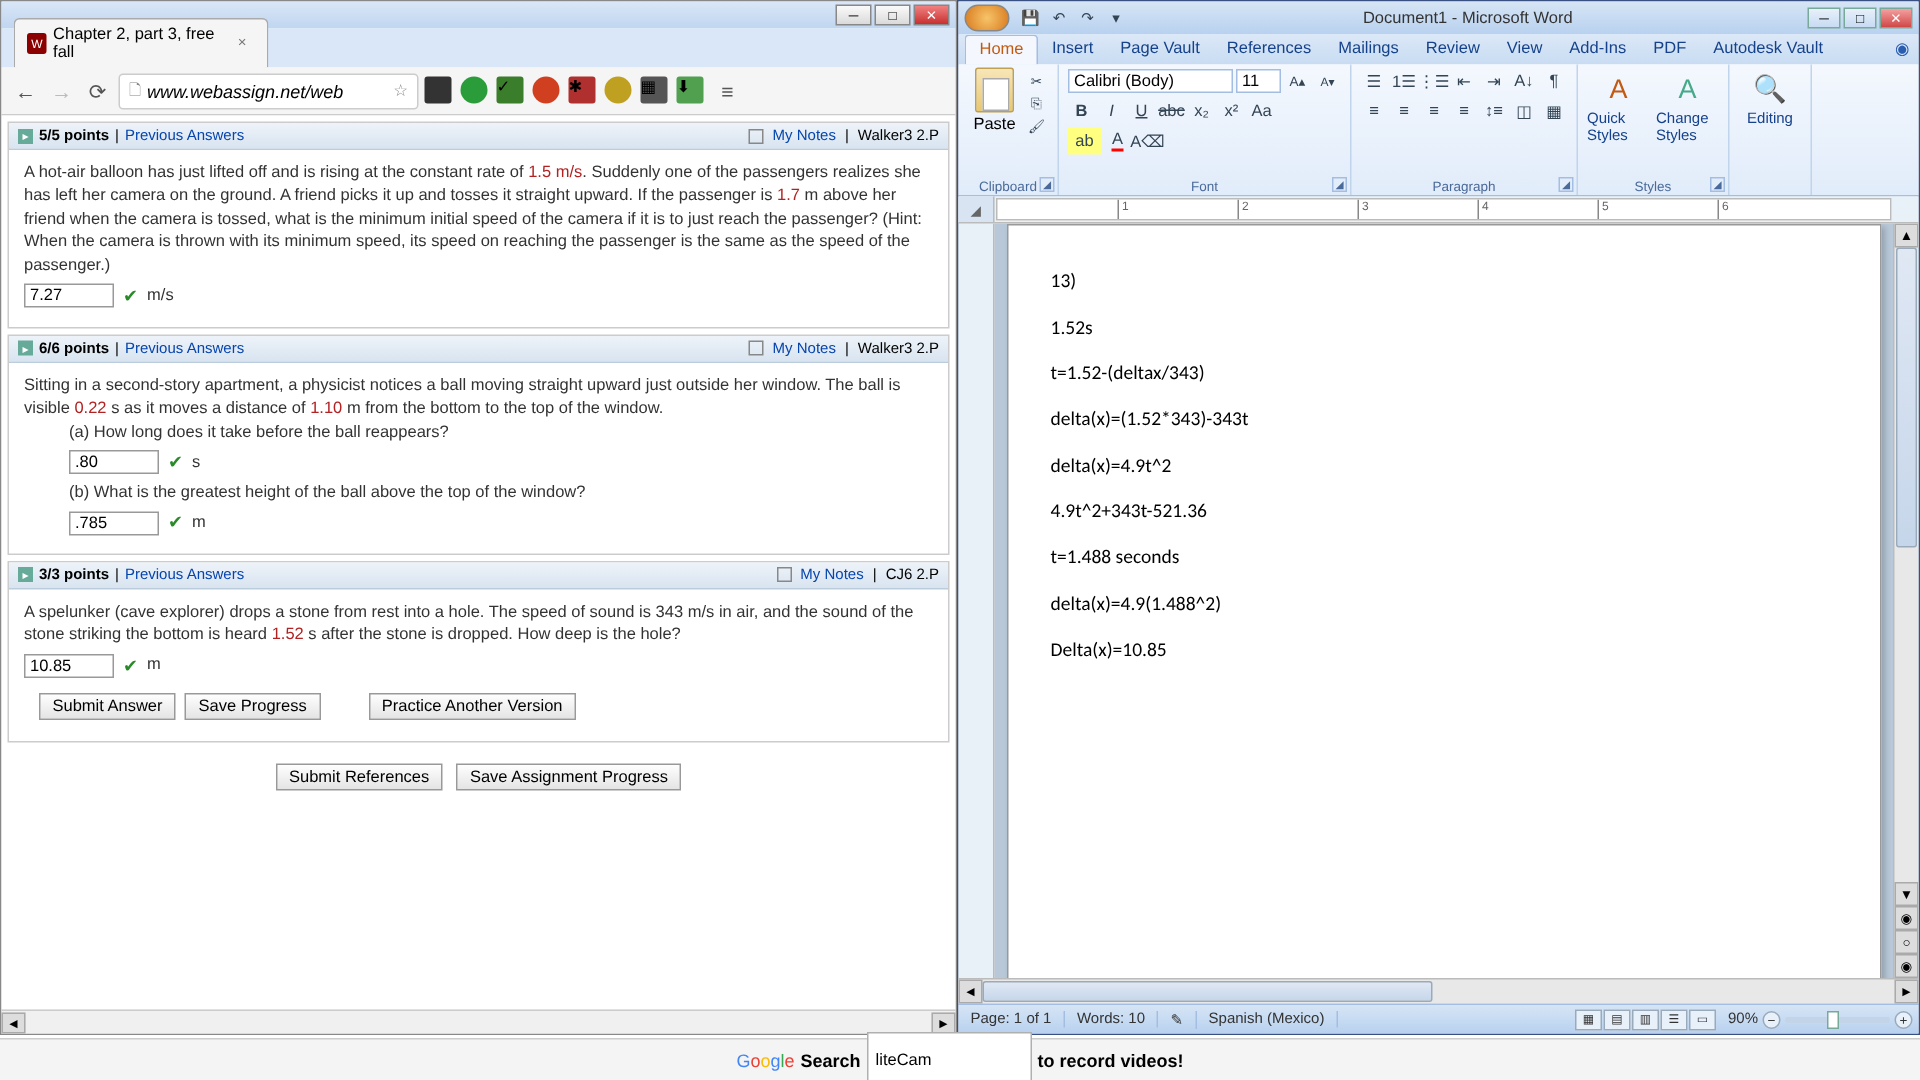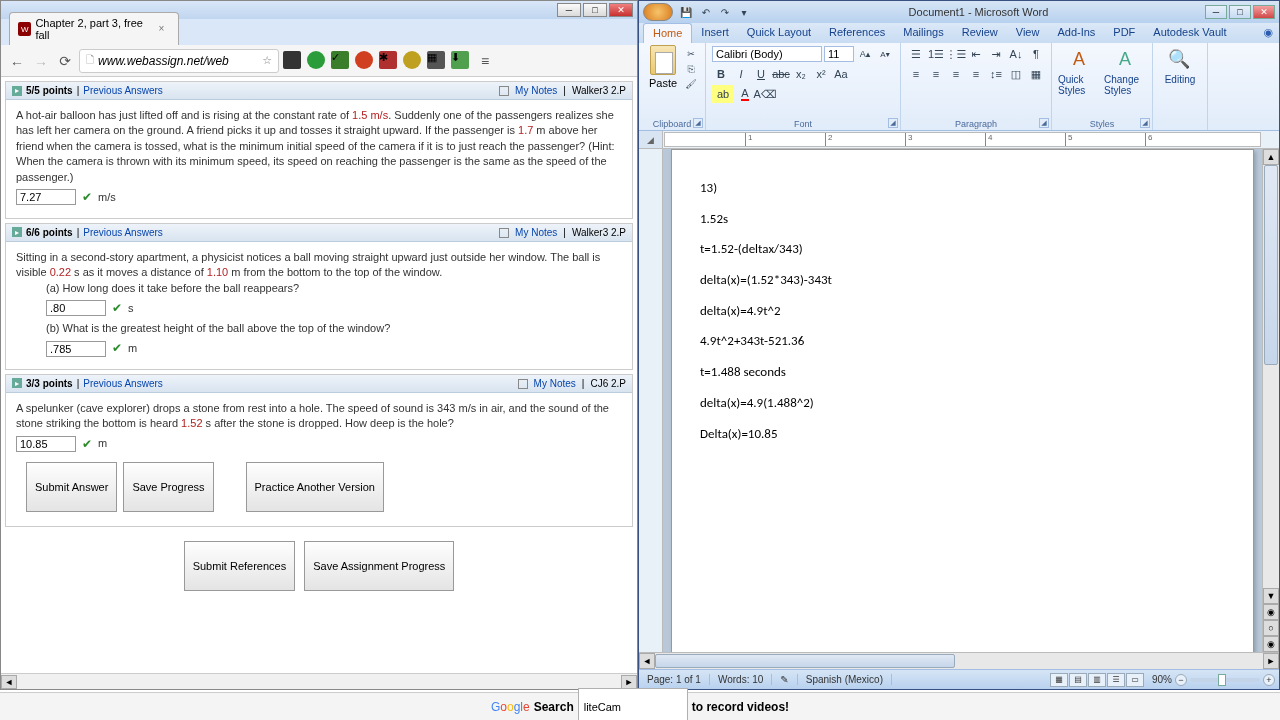--- a/index.html
+++ b/index.html
@@ -20,30 +20,30 @@
 .url-bar { flex: 1; height: 24px; border: 1px solid #ccc; border-radius: 3px; padding: 0 6px; display: flex; align-items: center; background: #fff; gap: 4px; max-width: 200px; }
 .url-bar input { border: none; outline: none; flex: 1; font-size: 12px; width: 100%; font-style: italic; }
 .ext-icons { display: flex; gap: 6px; }
 .ext-icon { width: 18px; height: 18px; border-radius: 2px; cursor: pointer; }
 
 .page-content { flex: 1; overflow: auto; background: #fff; padding: 0 4px; }
 .question-block { border: 1px solid #ccc; margin: 4px 0; }
 .q-header { background: linear-gradient(#eef3f9,#d8e4f0); border-bottom: 1px solid #bbccdd; padding: 3px 6px; display: flex; justify-content: space-between; font-size: 10px; }
 .q-header a { color: #0645ad; text-decoration: none; }
 .q-header .left { display: flex; gap: 4px; align-items: center; }
-.q-header .right { display: flex; gap: 6px; align-items: flex-end; }
+.q-header .right { display: flex; gap: 6px; align-items: center; }
 .expand-icon { width: 10px; height: 10px; background: #6a9; color: #fff; font-size: 8px; display: flex; align-items: center; justify-content: center; cursor: pointer; }
 .q-body { padding: 8px 10px; font-family: Verdana, sans-serif; font-size: 11px; color: #333; line-height: 1.4; }
 .q-body .num { color: #b22222; }
 .answer-row { display: flex; align-items: center; gap: 6px; margin: 4px 0; }
 .answer-input { width: 60px; border: 1px solid #999; padding: 1px 3px; font-size: 11px; }
 .check { color: #2a8a2a; font-size: 12px; }
 .sub-q { margin-left: 30px; }
 .btn-row { padding: 6px 10px; display: flex; gap: 6px; }
-.wa-btn { background: linear-gradient(#fefefe,#e4e4e4); border: 1px solid #999; padding: 18px 8px; font-size: 11px; cursor: pointer; }
+.wa-btn { background: linear-gradient(#fefefe,#e4e4e4); border: 1px solid #999; padding: 2px 8px; font-size: 11px; cursor: pointer; }
 .submit-row { text-align: center; padding: 10px; }
 .submit-row .wa-btn { margin: 0 3px; }
 .footer-links { text-align: center; padding: 6px; font-size: 10px; border-top: 1px dotted #ccc; }
 .footer-links a { color: #0645ad; margin: 0 4px; }
 .copyright { text-align: center; font-size: 9px; color: #666; padding: 6px; }
 .hscroll { height: 16px; background: #f0f0f0; border-top: 1px solid #ccc; display: flex; align-items: center; }
 .hscroll .arrow { width: 16px; height: 14px; background: #ddd; border: 1px solid #aaa; font-size: 9px; display: flex; align-items: center; justify-content: center; cursor: pointer; }
 .hscroll .track { flex: 1; }
 
 
@@ -270,21 +270,21 @@
       <div class="word-title-text">Document1 - Microsoft Word</div>
       <div class="word-win-btns">
         <div class="word-win-btn">─</div>
         <div class="word-win-btn">□</div>
         <div class="word-win-btn close">✕</div>
       </div>
     </div>
     <div class="ribbon-tabs">
       <div class="rtab active">Home</div>
       <div class="rtab">Insert</div>
-      <div class="rtab">Quick Layout</div>
+      <div class="rtab">Page Vault</div>
       <div class="rtab">References</div>
       <div class="rtab">Mailings</div>
       <div class="rtab">Review</div>
       <div class="rtab">View</div>
       <div class="rtab">Add-Ins</div>
       <div class="rtab">PDF</div>
       <div class="rtab">Autodesk Vault</div>
       <div class="help-icon">◉</div>
     </div>
     <div class="ribbon">

